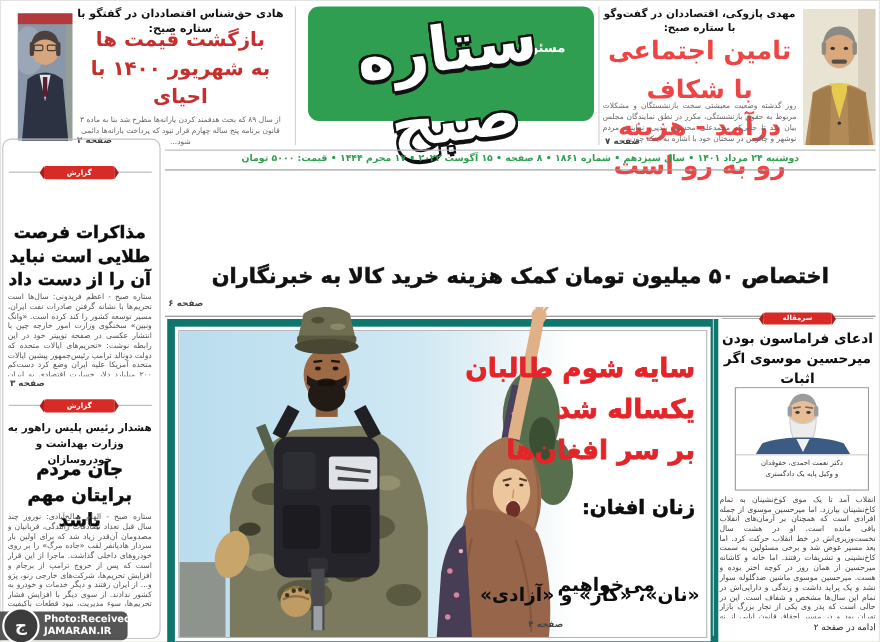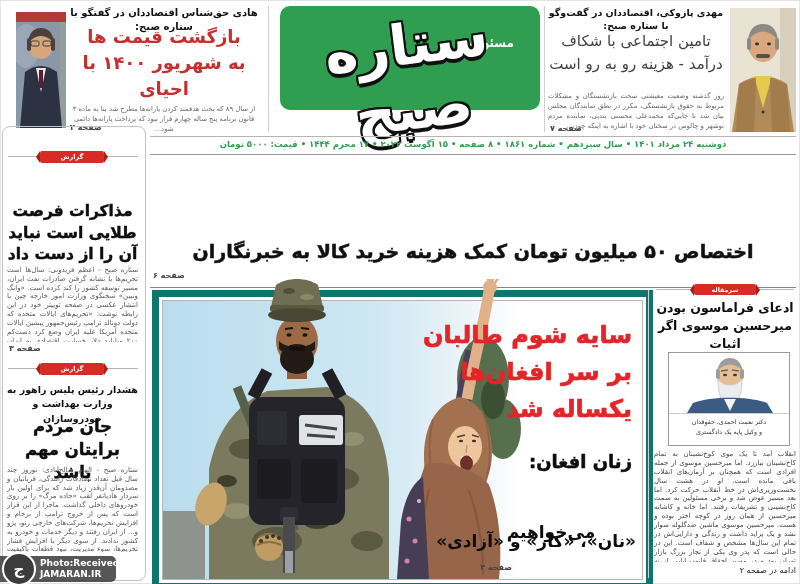--- a/index.html
+++ b/index.html
@@ -17,21 +17,21 @@
   .ribbon{position:absolute;background:#d92b26;color:#fff;font-weight:bold;
           text-align:center;border-radius:2px;z-index:3;}
   .ribbon::before{content:"";position:absolute;left:-4px;top:0;border-style:solid;
           border-width:6px 4px 6px 0;border-color:transparent #a8201c transparent transparent;}
   .ribbon::after{content:"";position:absolute;right:-4px;top:0;border-style:solid;
           border-width:6px 0 6px 4px;border-color:transparent transparent transparent #a8201c;}
 
   
   .kicker{font-size:10px;font-weight:bold;color:#111;line-height:1.4;}
   .hl-red{color:#c5302e;font-weight:bold;font-size:18px;line-height:1.45;}
-  .hl-blk{color:#404040;font-weight:normal;font-size:15px;line-height:1.5;}
+  .hl-blk{color:#ef4444;font-weight:bold;font-size:23px;line-height:1.5;}
   .excerpt{font-size:6.8px;color:#666;line-height:1.45;}
 
   
   .logo-box{position:absolute;left:280px;top:6px;width:260px;height:104px;
             background:#2f9e50;border-radius:10px;}
   .logo-title{position:absolute;left:0;top:6px;width:100%;text-align:center;
             color:#fff;font-size:56px;font-weight:bold;transform:rotate(-7deg);
             text-shadow:-2px 0 #111,2px 0 #111,0 -2px #111,0 2px #111,
                         -2px -2px #111,2px 2px #111,-2px 2px #111,2px -2px #111,0 4px 0 #111;}
   .logo-type{position:absolute;right:26px;top:30px;color:#fff;font-size:12px;font-weight:bold;}
@@ -279,22 +279,22 @@
           <path d="M-62,300 L-58,242 C-54,216 -44,202 -36,198 L-30,300 Z" fill="#473d55"></path>
           <circle cx="-50" cy="240" r="2.5" fill="#d684a2"></circle>
             <circle cx="-44" cy="262" r="2.5" fill="#d684a2"></circle>
           <circle cx="-52" cy="282" r="2.5" fill="#d684a2"></circle>
             <circle cx="-40" cy="222" r="2" fill="#e8b6c6"></circle>
         </g>
       </svg>
 
       <div class="ps-hl">
         <div>سایه شوم طالبان</div>
+        <div style="letter-spacing:1px;">یکساله شد</div>
         <div style="letter-spacing:2px;">بر سر افغان‌ها</div>
-        <div style="letter-spacing:1px;">یکساله شد</div>
       </div>
       <div class="ps-kicker">زنان افغان:</div>
       <div class="ps-q1">«نان»، «کار» و «آزادی»</div>
       <div class="ps-q2">می‌خواهیم</div>
       <div class="ps-pageref pageref">صفحه ۴</div>
     </div>
   </div>
 
   <div class="vline" style="left:648px;top:290px;height:288px;"></div>
   <div class="hline" style="left:656px;top:289px;width:138px;"></div>

